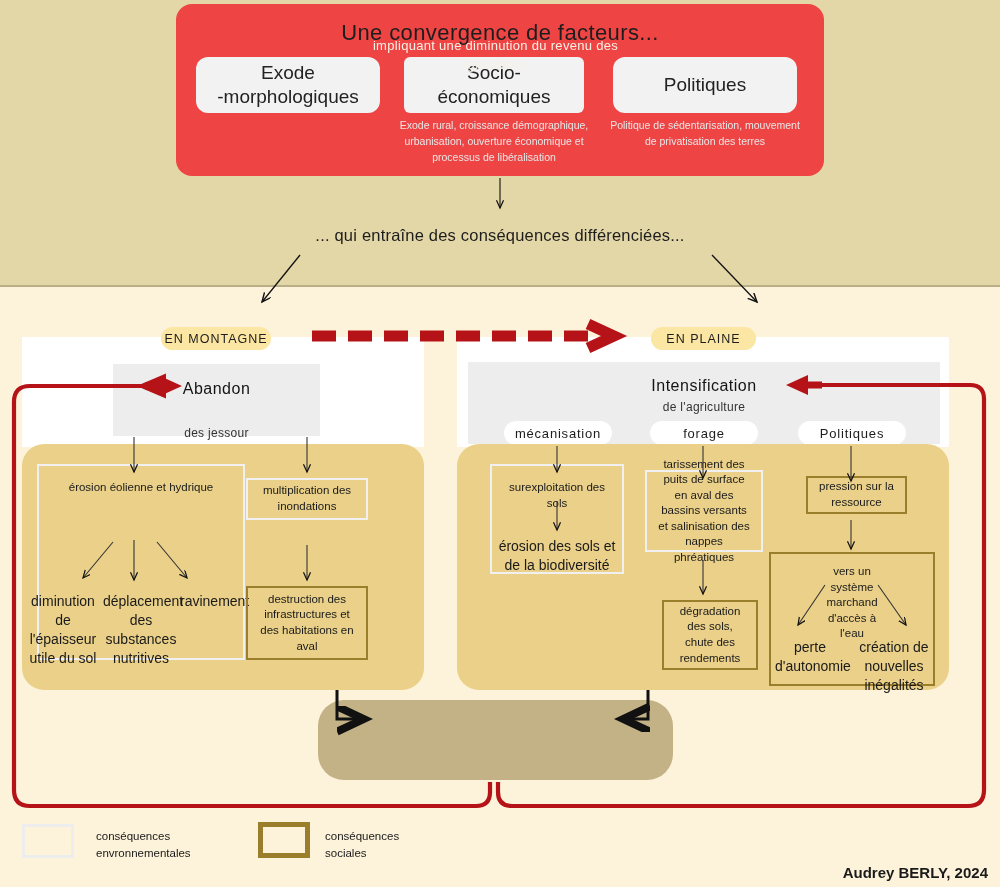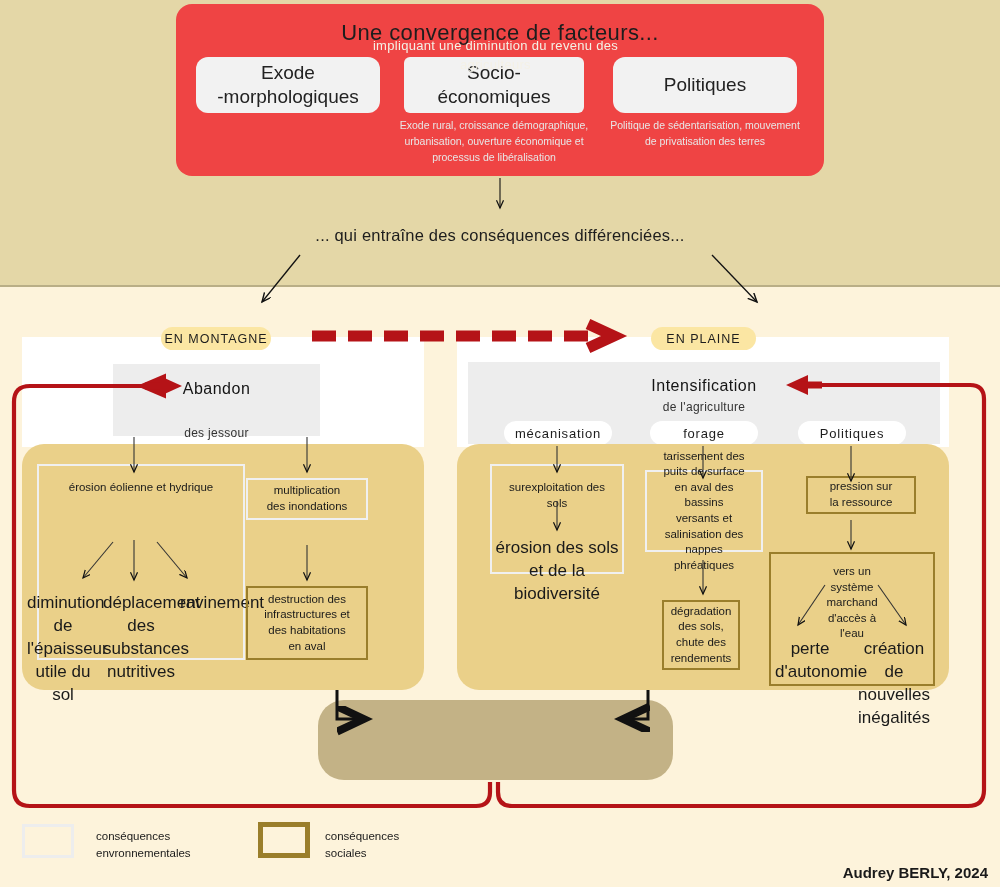--- a/index.html
+++ b/index.html
@@ -80,27 +80,27 @@
     font-size:13px;color:#1d1d1d;letter-spacing:.4px;
   }
   .pill.region{background:#FBE6A3;font-size:12.5px;letter-spacing:1px;}
   .pill.white{background:#FFFFFF;letter-spacing:.8px;}
 
   
   .cbox{
     position:absolute;box-sizing:border-box;
     display:flex;align-items:center;justify-content:center;
     text-align:center;font-size:11.5px;color:#1a1a1a;line-height:1.35;
-    padding:4px 16px;
+    padding:4px 10px;
   }
   .env{border:2px solid #F0F0F0;}
   .soc{border:2px solid #9A7E2B;}
 
   .lbl{
-    position:absolute;text-align:center;font-size:17px;
+    position:absolute;text-align:center;font-size:14px;
     color:#1a1a1a;line-height:1.35;
   }
 
   
   .result{
     position:absolute;left:318px;top:700px;width:355px;height:80px;
     background:#C3B286;border-radius:26px;
   }
   .result-t{
     position:absolute;left:0;top:10px;width:355px;text-align:center;
@@ -200,25 +200,25 @@
   </div>
 
   <div class="cbox env" style="left:490px;top:464px;width:134px;height:110px;align-items:flex-start;">
     <span style="display:block;padding-top:10px;">surexploitation des sols</span>
   </div>
   <div class="lbl" style="left:494px;top:537px;width:126px;">érosion des sols et de la biodiversité</div>
 
   <div class="cbox env" style="left:645px;top:470px;width:118px;height:82px;">
     <span>tarissement des puits de surface en aval des bassins versants et salinisation des nappes phréatiques</span>
   </div>
-  <div class="cbox soc" style="left:662px;top:600px;width:78px;height:70px;">
+  <div class="cbox soc" style="left:662px;top:600px;width:96px;height:70px;">
     <span>dégradation des sols, chute des rendements</span>
   </div>
 
-  <div class="cbox soc" style="left:806px;top:476px;width:110px;height:38px;">
+  <div class="cbox soc" style="left:806px;top:476px;width:101px;height:38px;">
     <span>pression sur la ressource</span>
   </div>
   <div class="cbox soc" style="left:769px;top:552px;width:166px;height:134px;align-items:flex-start;text-align:center;">
     <span style="display:block;padding-top:6px;width:60px;">vers un système marchand d'accès à l'eau</span>
   </div>
   <div class="lbl" style="left:775px;top:638px;width:70px;white-space:pre-line">perte
 d'autonomie</div>
   <div class="lbl" style="left:858px;top:638px;width:72px;white-space:pre-line">création de
 nouvelles
 inégalités</div>

